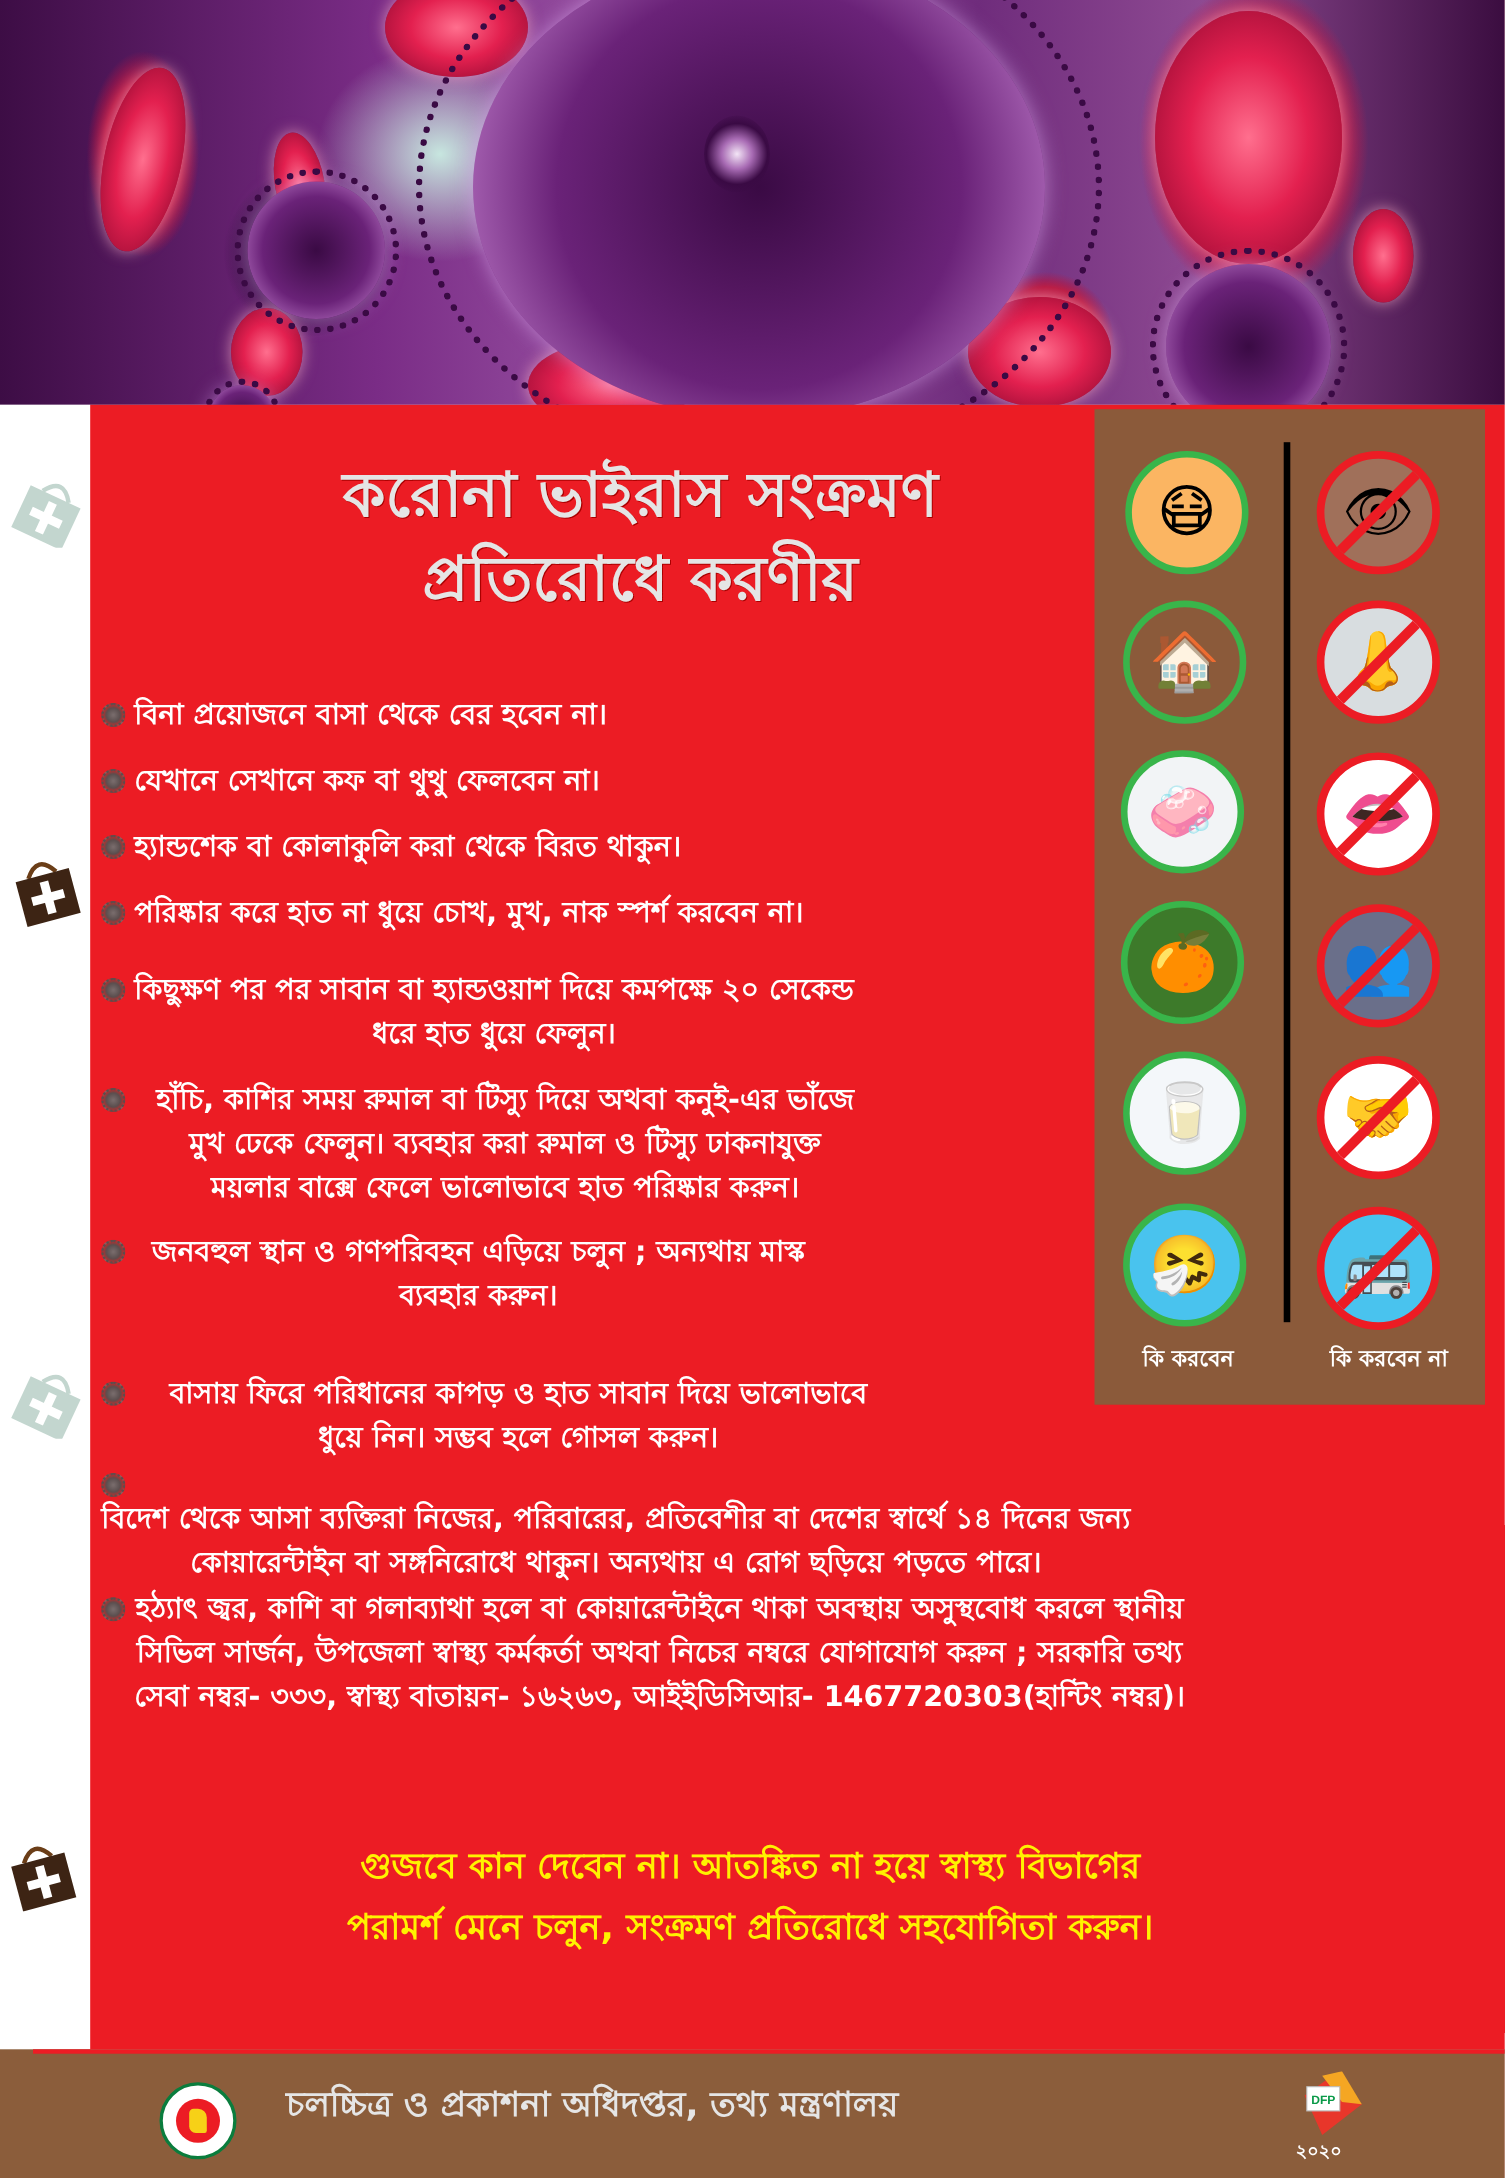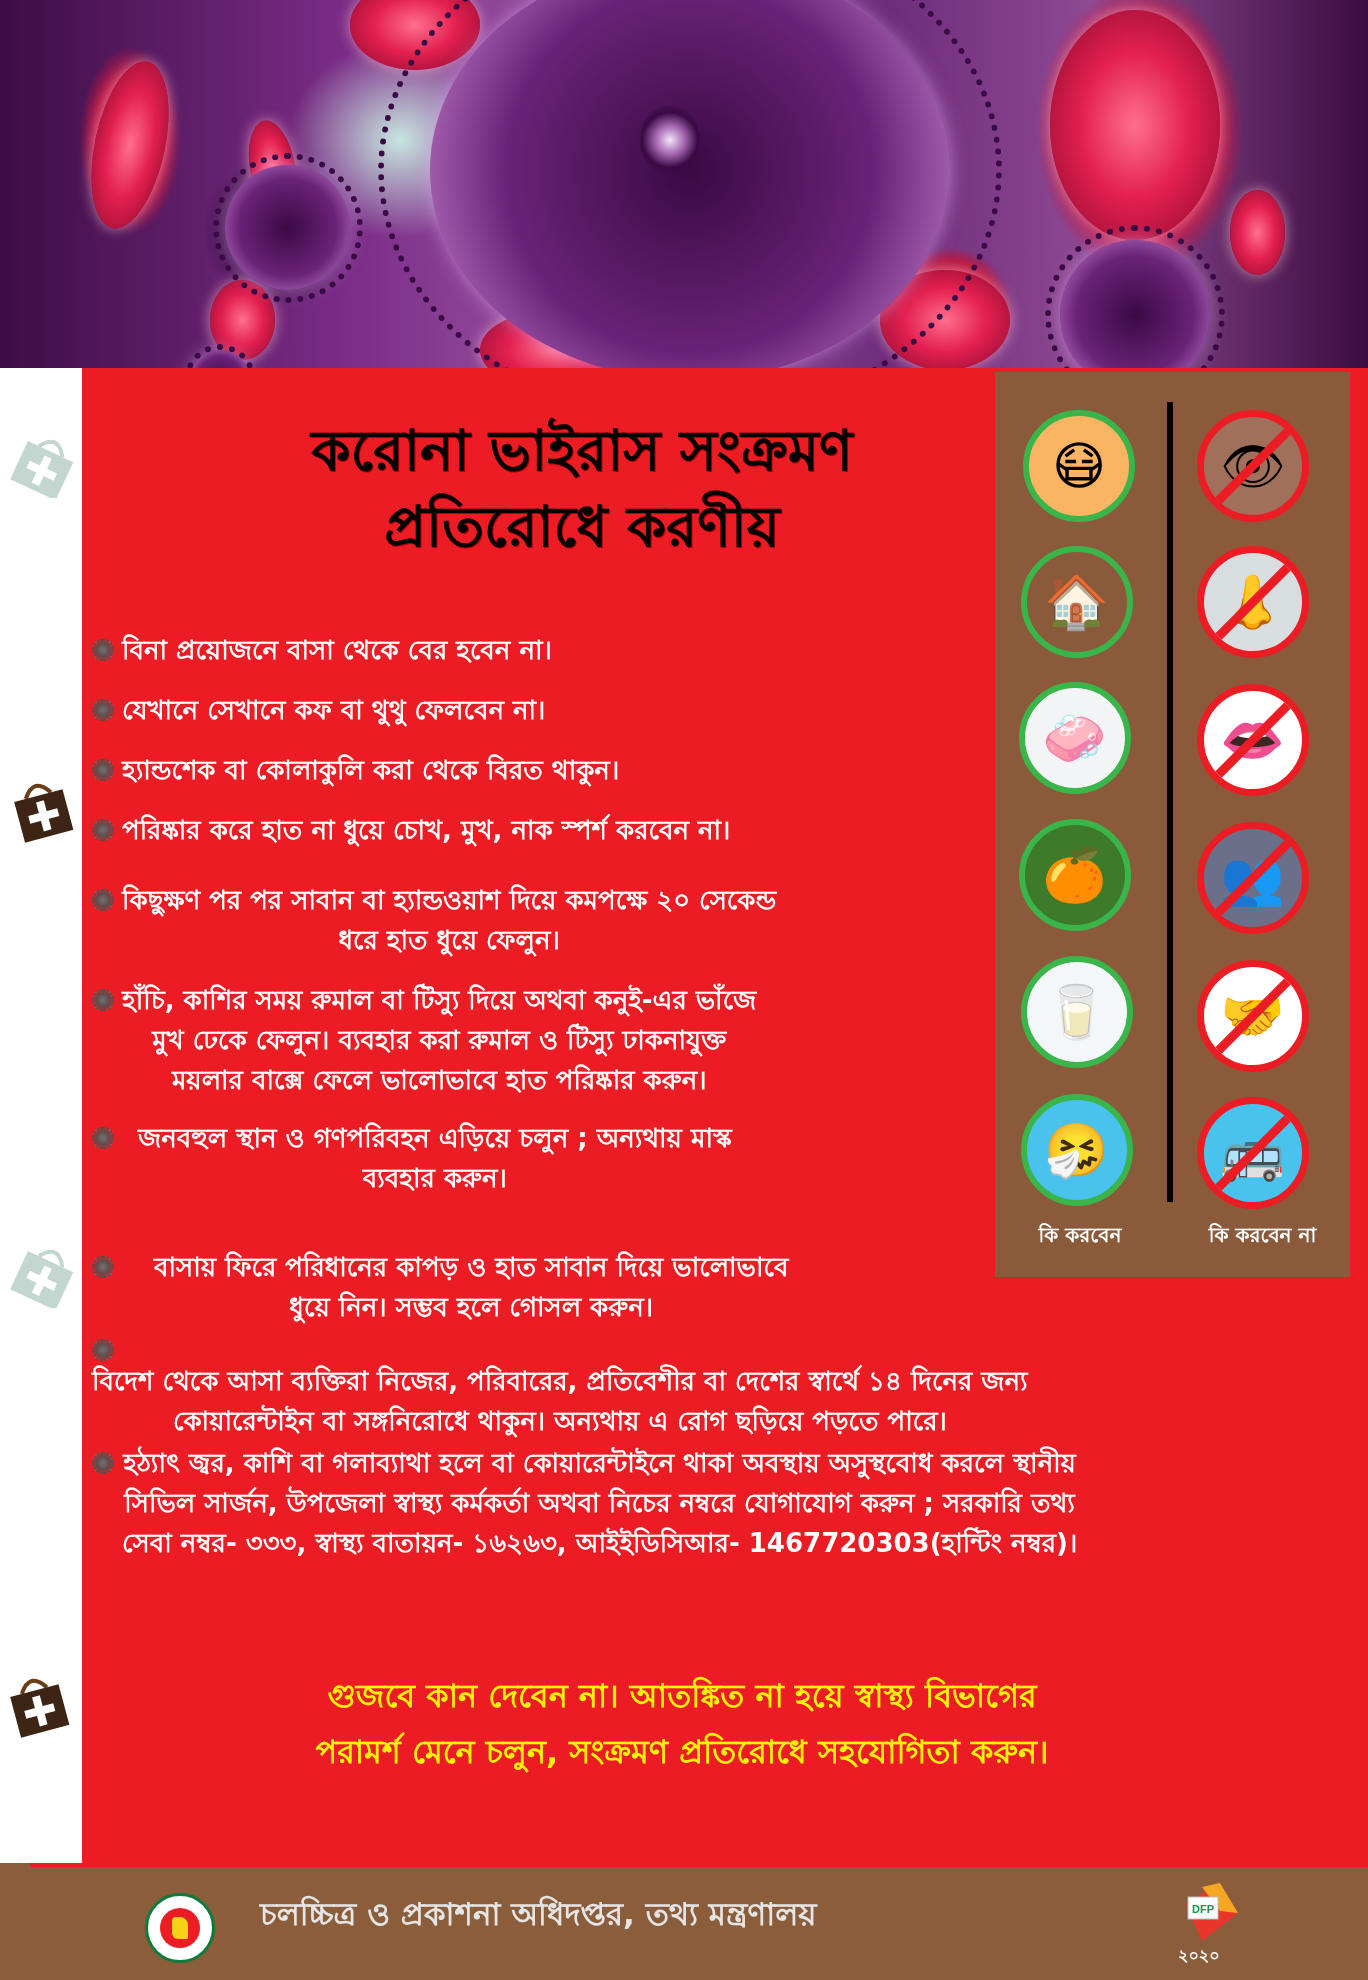--- a/index.html
+++ b/index.html
@@ -48,21 +48,21 @@
   }
   .bag { position: absolute; width: 70px; height: 70px; }
 
   
   .main {
     position: absolute; left: 82px; top: 368px; width: 1286px; height: 1495px;
     background: #ec1c24;
   }
   .title {
     position: absolute; left: 90px; top: 45px; width: 820px;
-    text-align: center; color: #000000;
+    text-align: center; color: #e5e5e5;
     font-family: "DejaVu Sans", sans-serif; font-weight: bold;
     font-size: 56px; line-height: 76px;
     text-shadow: 1px 1px 0 #a00;
   }
   .list { position: absolute; left: 0; top: 0; width: 1200px; }
   .item {
     position: absolute; left: 10px;
     color: #ffffff; font-weight: bold; font-size: 26px; line-height: 40px;
     display: flex; align-items: flex-start; text-align: center;
   }
@@ -206,21 +206,21 @@
     </div>
     <div class="item" style="top:442px;">
       <span class="bullet"></span>
       <span class="item-text">পরিষ্কার করে হাত না ধুয়ে চোখ, মুখ, নাক স্পর্শ করবেন না।</span>
     </div>
     <div class="item" style="top:512px;">
       <span class="bullet"></span>
       <span class="item-text">কিছুক্ষণ পর পর সাবান বা হ্যান্ডওয়াশ দিয়ে কমপক্ষে ২০ সেকেন্ড
 ধরে হাত ধুয়ে ফেলুন।</span>
     </div>
-    <div class="item" style="top:612px;">
+    <div class="item" style="top:612px;gap:20px;">
       <span class="bullet"></span>
       <span class="item-text">হাঁচি, কাশির সময় রুমাল বা টিস্যু দিয়ে অথবা কনুই-এর ভাঁজে
 মুখ ঢেকে ফেলুন। ব্যবহার করা রুমাল ও টিস্যু ঢাকনাযুক্ত
 ময়লার বাক্সে ফেলে ভালোভাবে হাত পরিষ্কার করুন।</span>
     </div>
     <div class="item" style="top:750px;gap:16px;">
       <span class="bullet"></span>
       <span class="item-text">জনবহুল স্থান ও গণপরিবহন এড়িয়ে চলুন ; অন্যথায় মাস্ক
 ব্যবহার করুন।</span>
     </div>

